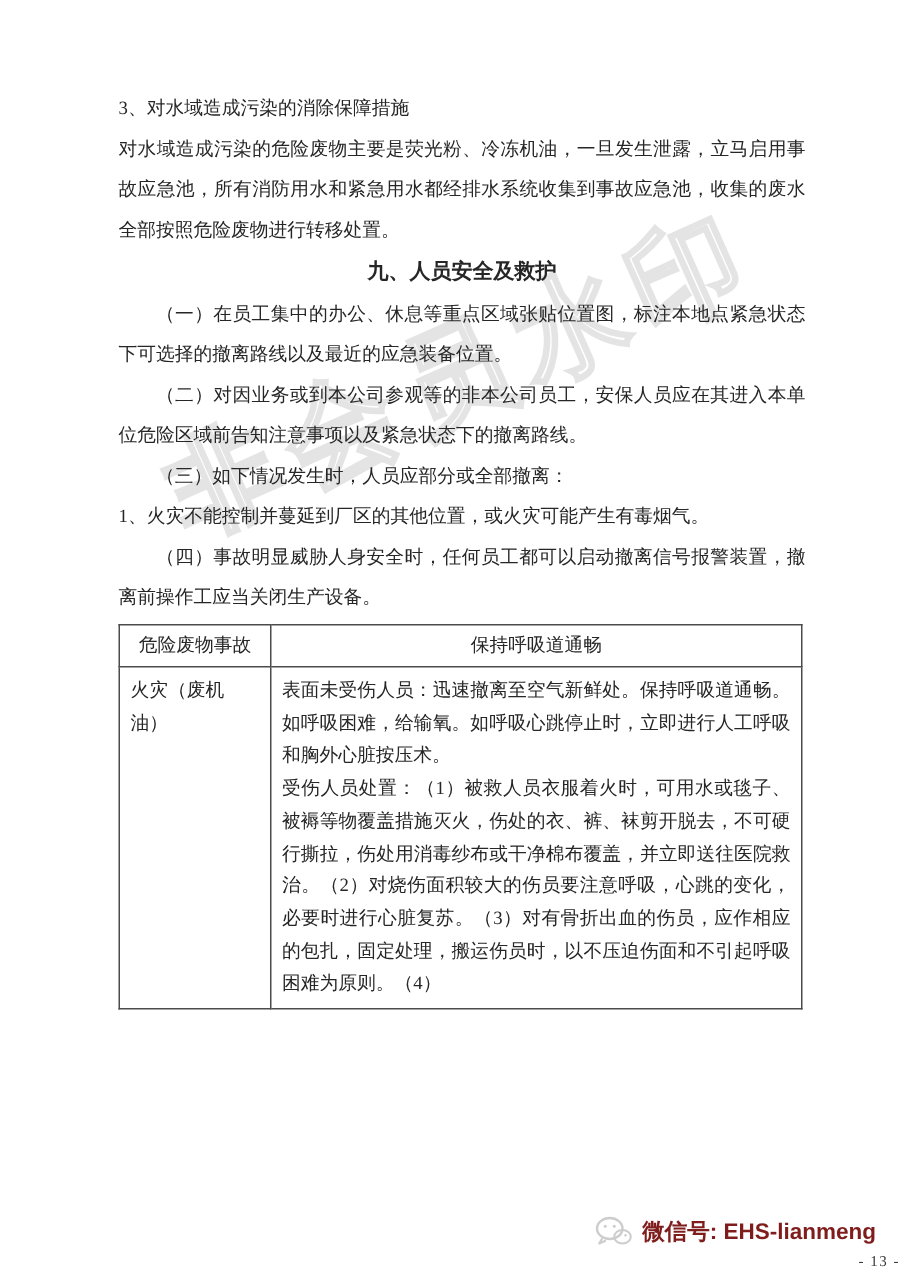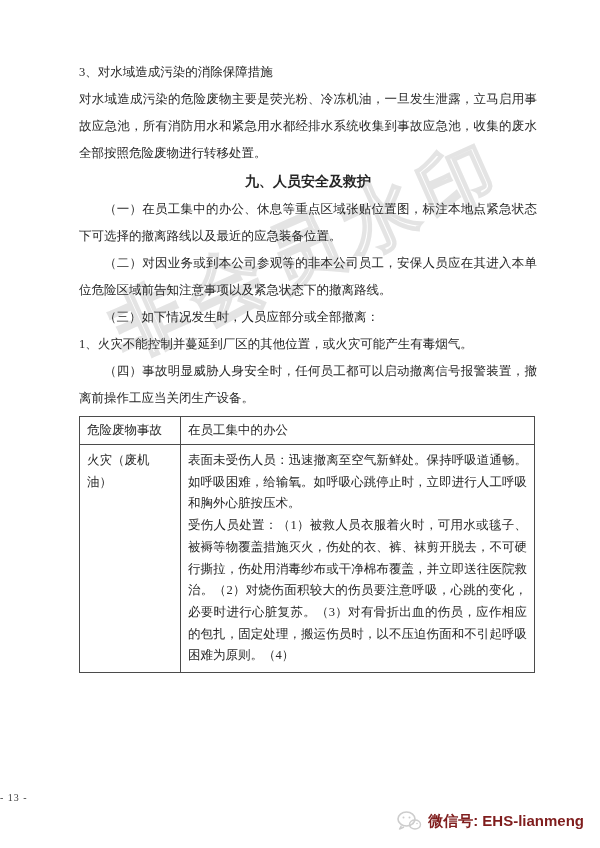--- a/index.html
+++ b/index.html
@@ -57,32 +57,33 @@
   table.hazard-table th,
   table.hazard-table td {
     border: 1px solid #4b4b4b;
     font-weight: normal;
     text-align: left;
     vertical-align: top;
     font-size: 12.5px;
     padding: 3px 7px;
   }
   table.hazard-table col.c1 { width: 101px; }
-  table.hazard-table th { line-height: 21px; }
+  table.hazard-table th { line-height: 21px; text-align: center; }
   table.hazard-table td { line-height: 21.7px; padding-top: 5px; padding-bottom: 5px; }
   .cell-par { margin: 0; text-align: justify; }
   .page-number {
     position: absolute;
     left: 0; right: 0;
-    top: 792px;
-    text-align: left;
+    top: 836px;
+    text-align: right;
     font-size: 10px;
     color: #3a3a3a;
     z-index: 2;
     letter-spacing: 1px;
+    padding-left: 46px;
   }
   .wechat-footer {
     position: absolute;
     right: 16px;
     top: 810px;
     display: flex;
     align-items: center;
     gap: 6px;
     z-index: 2;
     color: #7f1d1d;
@@ -112,21 +113,21 @@
     <p class="p indent">（四）事故明显威胁人身安全时，任何员工都可以启动撤离信号报警装置，撤离前操作工应当关闭生产设备。</p>
 
     <table class="hazard-table">
       <colgroup>
           <col class="c1">
           <col class="c2">
         </colgroup>
       <tbody>
           <tr>
         <th>危险废物事故</th>
-        <th>在员工集中的办公</th>
+        <th>保持呼吸道通畅</th>
       </tr>
       <tr>
         <td>火灾（废机油）</td>
         <td>
           <p class="cell-par">表面未受伤人员：迅速撤离至空气新鲜处。保持呼吸道通畅。如呼吸困难，给输氧。如呼吸心跳停止时，立即进行人工呼吸和胸外心脏按压术。</p>
           <p class="cell-par">受伤人员处置：（1）被救人员衣服着火时，可用水或毯子、被褥等物覆盖措施灭火，伤处的衣、裤、袜剪开脱去，不可硬行撕拉，伤处用消毒纱布或干净棉布覆盖，并立即送往医院救治。（2）对烧伤面积较大的伤员要注意呼吸，心跳的变化，必要时进行心脏复苏。（3）对有骨折出血的伤员，应作相应的包扎，固定处理，搬运伤员时，以不压迫伤面和不引起呼吸困难为原则。（4）</p>
         </td>
       </tr>
     </tbody>
       </table>

